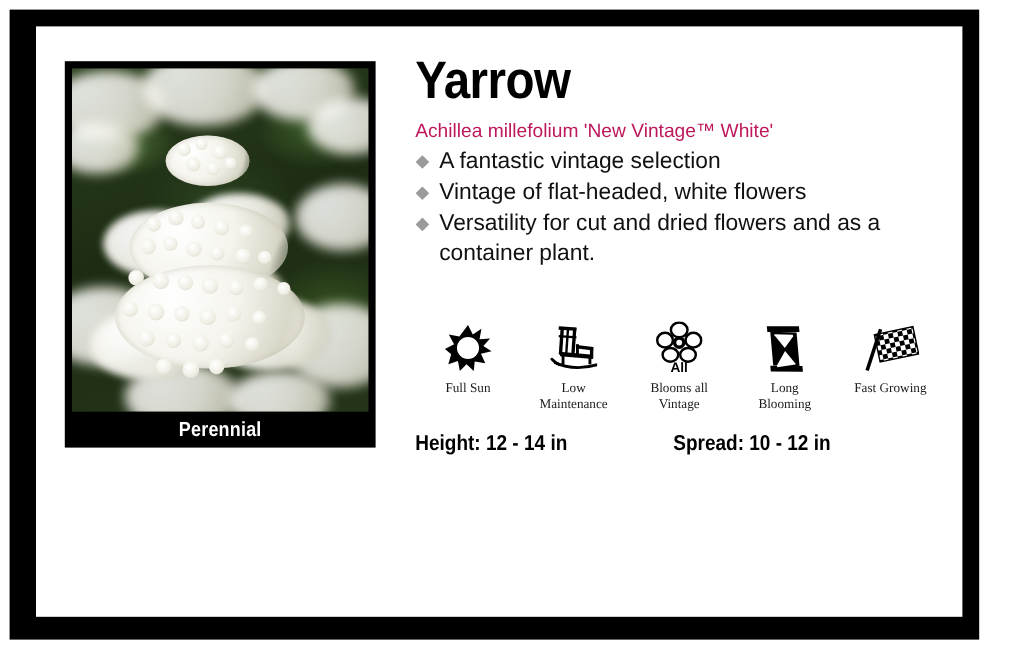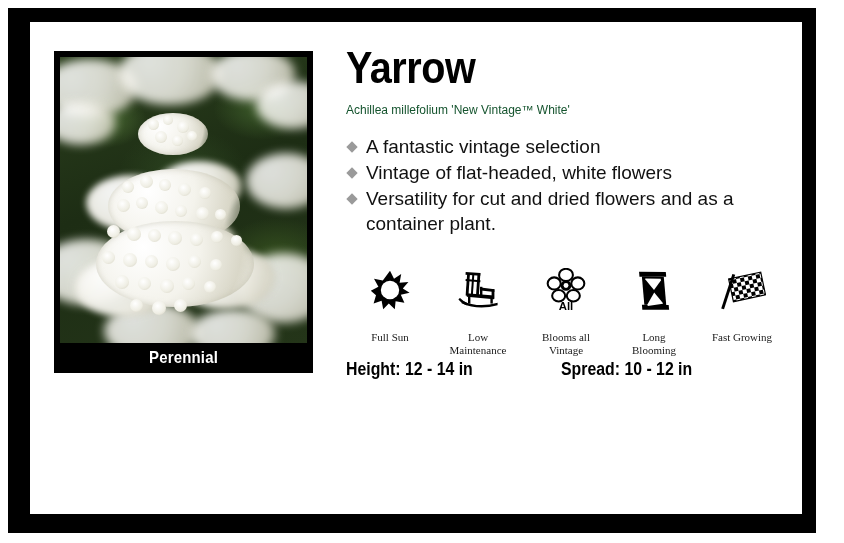--- a/index.html
+++ b/index.html
@@ -111,24 +111,24 @@
     font-size: 44px;
     line-height: 48px;
     color: #000000;
     letter-spacing: -0.5px;
     transform: scaleX(0.90);
     transform-origin: left center;
     margin: 0 0 6px 0;
   }
   .botanical-name {
     font-family: "Liberation Sans", sans-serif;
-    font-size: 12px;
+    font-size: 16px;
     line-height: 24px;
-    color: #14532d;
-    margin: 0 0 12px 0;
+    color: #be185d;
+    margin: 0 0 0 0;
     white-space: nowrap;
   }
   .features {
     list-style: none;
     margin: 0;
     padding: 0;
   }
   .features li {
     position: relative;
     padding-left: 20px;
@@ -165,21 +165,21 @@
     height: 46px;
     display: flex;
     align-items: center;
     justify-content: center;
   }
   .icon-label {
     font-family: "Liberation Serif", serif;
     font-size: 11px;
     line-height: 13px;
     color: #1a1a1a;
-    margin-top: 18px;
+    margin-top: 5px;
   }
 
   
   .dims {
     position: absolute;
     left: 316px;
     top: 337px;
     width: 400px;
   }
   .dim {

